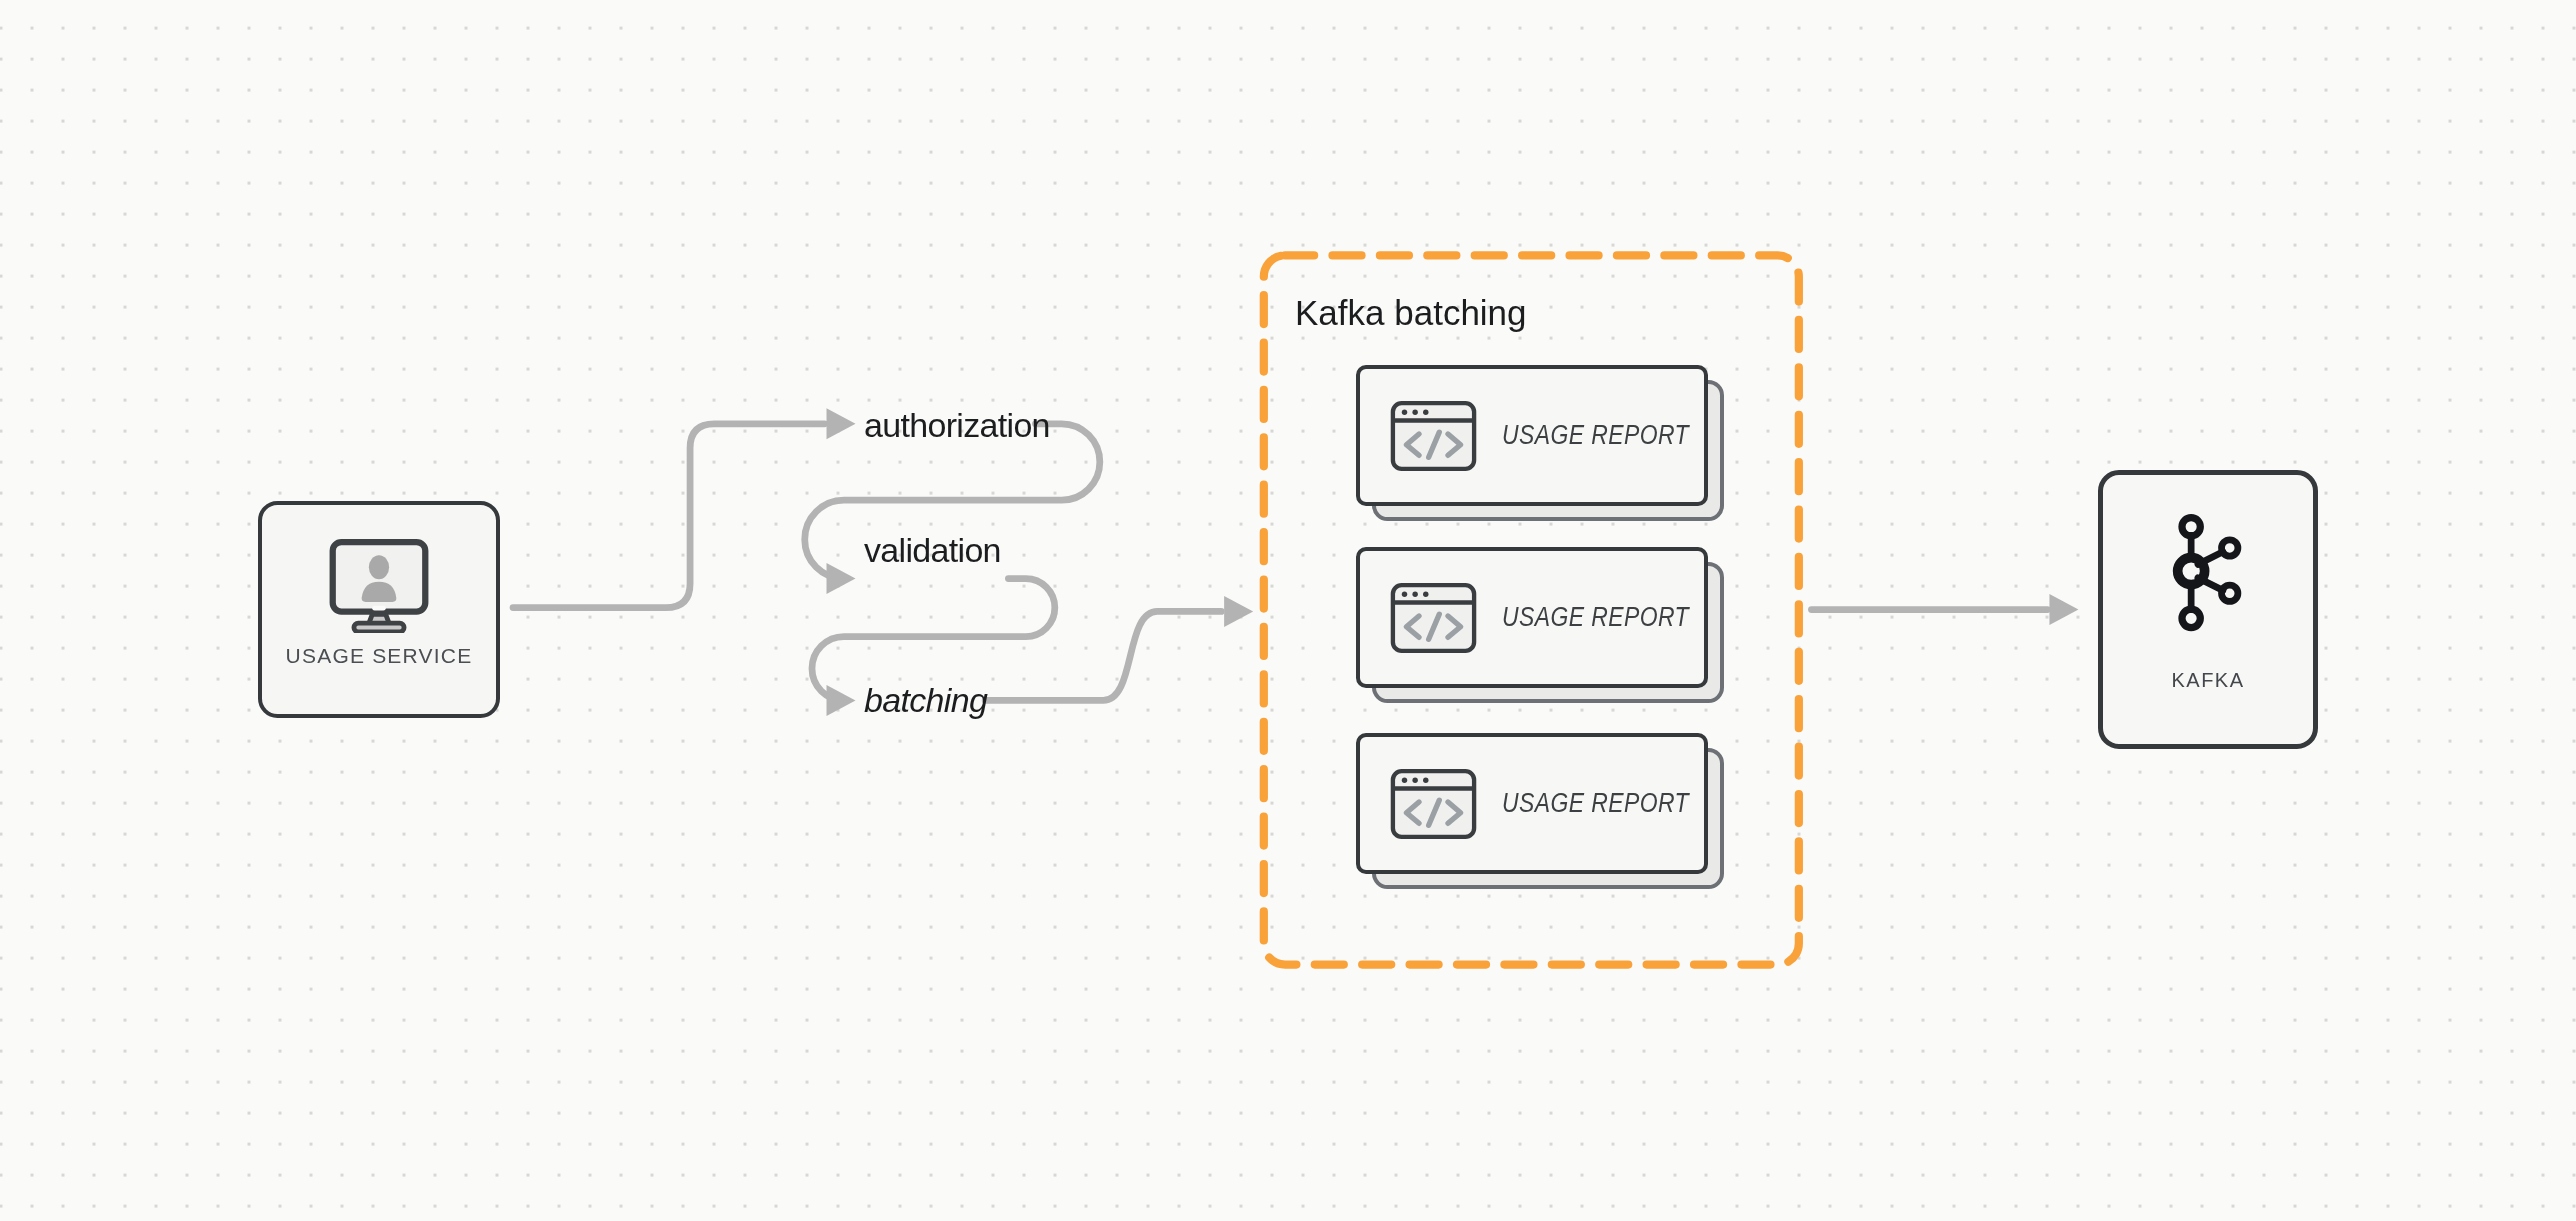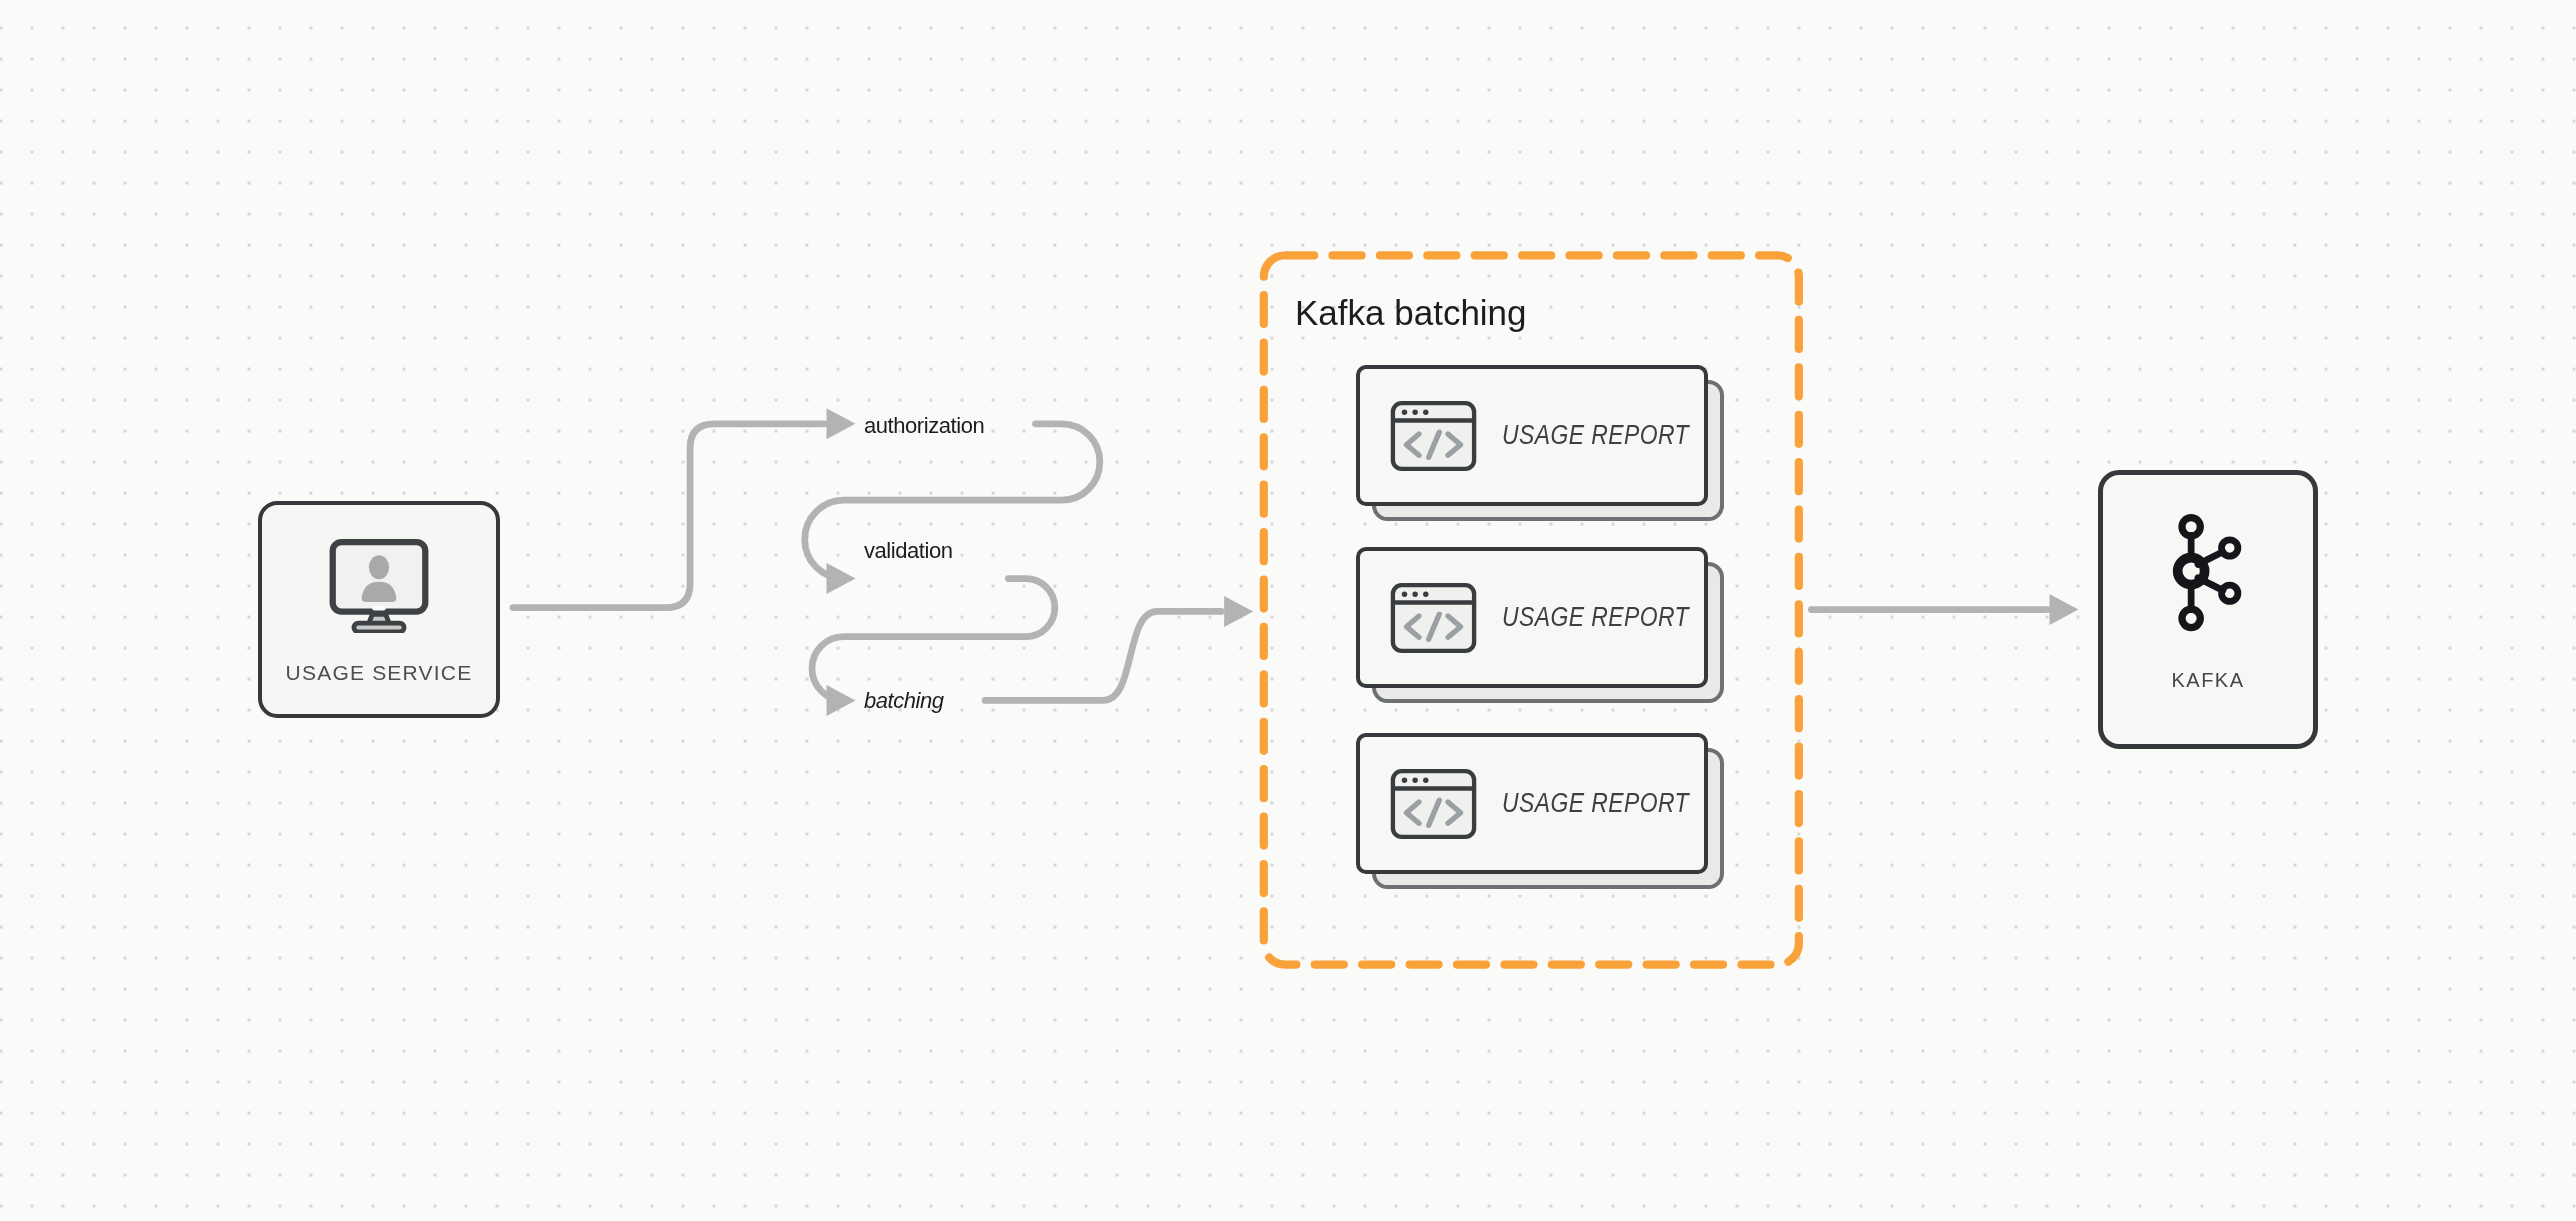--- a/index.html
+++ b/index.html
@@ -20,25 +20,25 @@
   .node{
     position:absolute;z-index:2;box-sizing:border-box;
     background:#f6f6f4;border:4.8px solid #35393c;border-radius:19.4px;
     display:flex;flex-direction:column;align-items:center;
   }
   #usage-service-node{left:258px;top:501px;width:242px;height:217px;}
   #kafka-node{left:2098px;top:470px;width:220px;height:279px;border-width:5.8px;border-radius:21px;background:#f7f7f6;}
   .node-label{
     color:#4b4f53;font-size:21px;letter-spacing:1.2px;white-space:nowrap;
   }
-  #usage-service-node .node-label{margin-top:28px;}
+  #usage-service-node .node-label{margin-top:11px;}
   #kafka-node .node-label{margin-top:31px;font-size:20px;letter-spacing:1.5px;color:#43464a;}
   .step-label{
     position:absolute;z-index:2;
-    color:#1c1d1f;font-size:22px;letter-spacing:-0.02em;line-height:43px;white-space:nowrap;
+    color:#1c1d1f;font-size:34px;letter-spacing:-0.02em;line-height:43px;white-space:nowrap;
   }
   #step-authorization{left:864px;top:404px;}
   #step-validation{left:864px;top:529px;}
   #step-batching{left:864px;top:679px;font-style:italic;}
   #kafka-message-title{
     position:absolute;z-index:2;left:1295px;top:291px;
     color:#1c1d1f;font-size:35px;line-height:43px;white-space:nowrap;
   }
   .card{
     position:absolute;z-index:2;left:1356px;width:352px;height:141px;

